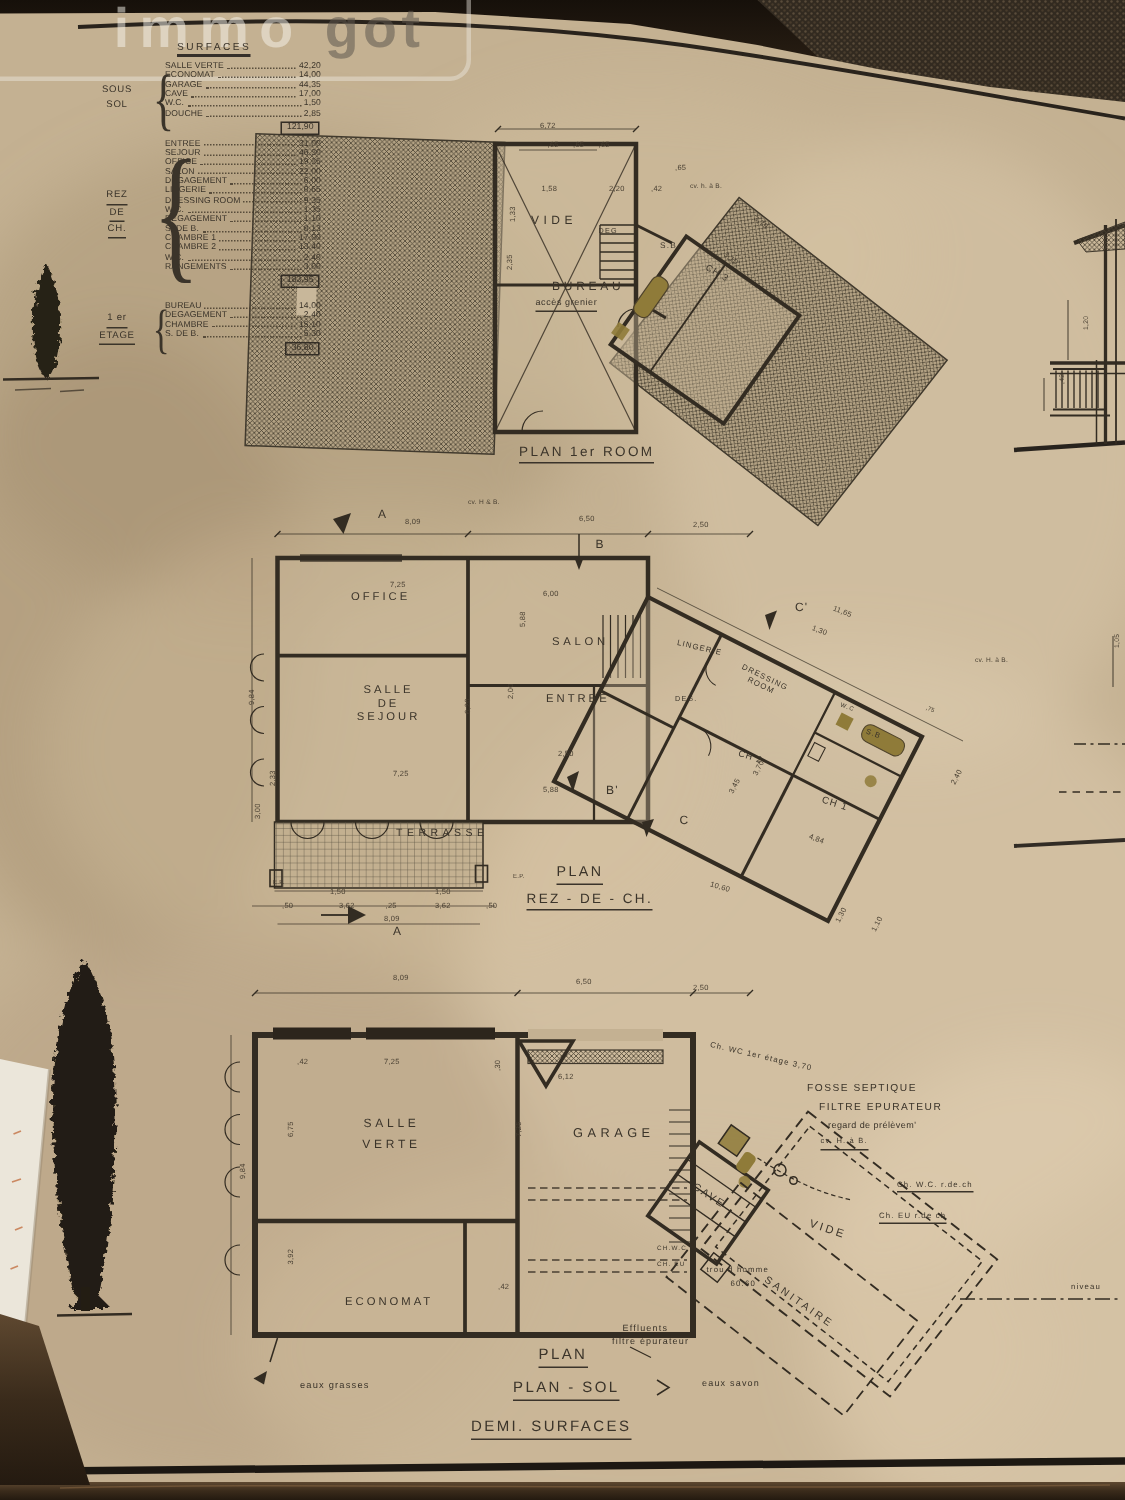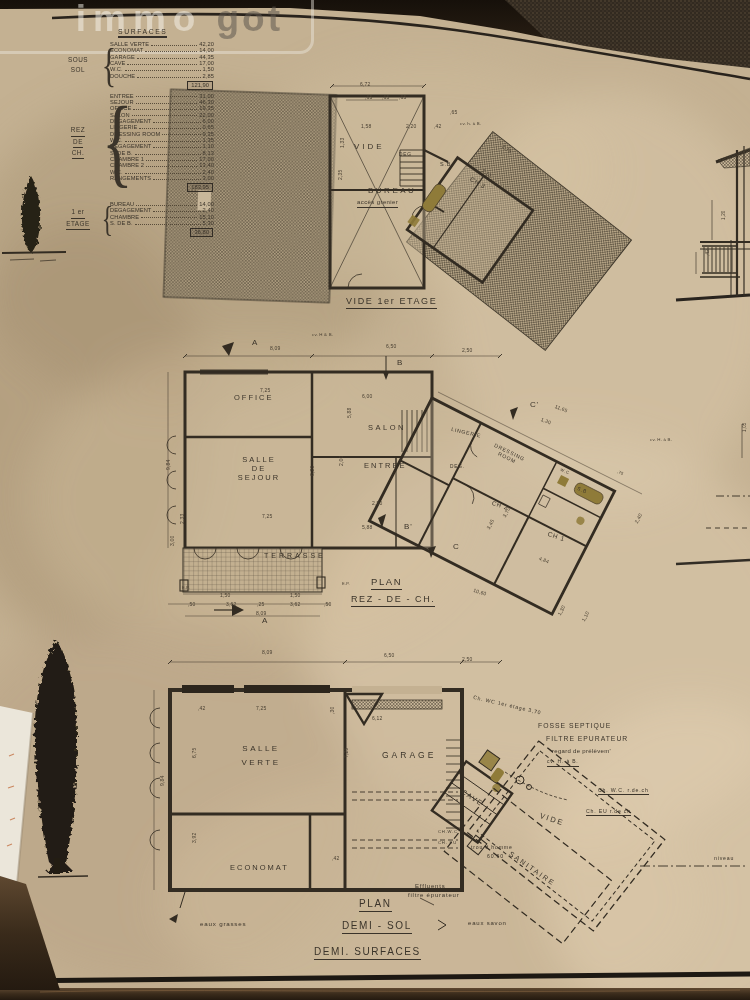--- a/index.html
+++ b/index.html
@@ -424,21 +424,21 @@
   <span class="dm" style="left:383px;top:95px">,65</span>
   <span class="dm" style="left:345px;top:124px">1,58</span>
   <span class="dm" style="left:390px;top:124px">2,20</span>
   <span class="dm" style="left:418px;top:124px">,42</span>
   <span class="dm" style="left:468px;top:168px;transform:rotate(38deg)">3,10</span>
   <span class="dm" style="left:488px;top:144px;transform:rotate(38deg)">3,79</span>
   <span class="dm" style="left:324px;top:148px;transform:rotate(-90deg)">1,33</span>
   <span class="dm" style="left:322px;top:180px;transform:rotate(-90deg)">2,35</span>
   <span class="dm" style="left:444px;top:122px;font-size:4.4px">cv. h. à B.</span>
   <span class="dm" style="left:434px;top:110px">,65</span>
-  <span class="lb pt" style="left:330px;top:296px">VIDE 1er ETAGE</span>
+  <span class="lb pt" style="left:330px;top:296px">PLAN 1er ROOM</span>
 
   <span class="lb" style="left:218px;top:394px;font-size:7.5px;letter-spacing:2px">OFFICE</span>
   <span class="lb ctr" style="left:210px;top:456px;width:66px;font-size:7.5px;letter-spacing:2px">SALLE
 DE
 SEJOUR</span>
   <span class="lb" style="left:352px;top:424px;font-size:7.5px;letter-spacing:2.5px">SALON</span>
   <span class="lb" style="left:348px;top:462px;font-size:7.5px;letter-spacing:2px">ENTREE</span>
   <span class="lb" style="left:248px;top:552px;font-size:7px;letter-spacing:3px">TERRASSE</span>
   <span class="lb" style="left:436px;top:426px;font-size:5.2px;transform:rotate(13deg)">LINGERIE</span>
   <span class="lb" style="left:434px;top:464px;font-size:4.8px">DEG.</span>
@@ -522,21 +522,21 @@
   <span class="dm" style="left:182px;top:706px">,42</span>
   <span class="dm" style="left:240px;top:706px">7,25</span>
   <span class="dm" style="left:314px;top:714px;transform:rotate(-90deg)">,30</span>
   <span class="dm" style="left:356px;top:716px">6,12</span>
   <span class="dm" style="left:328px;top:758px;transform:rotate(-90deg)">7,25</span>
   <span class="dm" style="left:176px;top:758px;transform:rotate(-90deg)">6,75</span>
   <span class="dm" style="left:176px;top:843px;transform:rotate(-90deg)">3,92</span>
   <span class="dm" style="left:144px;top:786px;transform:rotate(-90deg)">9,84</span>
   <span class="dm" style="left:316px;top:856px">,42</span>
   <span class="lb pt" style="left:343px;top:898px;font-size:10px">PLAN</span>
-  <span class="lb pt" style="left:326px;top:920px;font-size:10px">DEMI - SOL</span>
+  <span class="lb pt" style="left:326px;top:920px;font-size:10px">PLAN - SOL</span>
   <span class="lb pt" style="left:298px;top:946px;font-size:10px">DEMI. SURFACES</span>
 
   <span class="dm" style="left:690px;top:256px;font-size:4.5px;transform:rotate(-90deg)">,42</span>
   <span class="dm" style="left:706px;top:220px;font-size:4.5px;transform:rotate(-90deg)">1,20</span>
   <span class="dm" style="left:727px;top:432px;font-size:4.5px;transform:rotate(-90deg)">1,05</span>
 </div>
 
 </div>
 
 </body></html>

